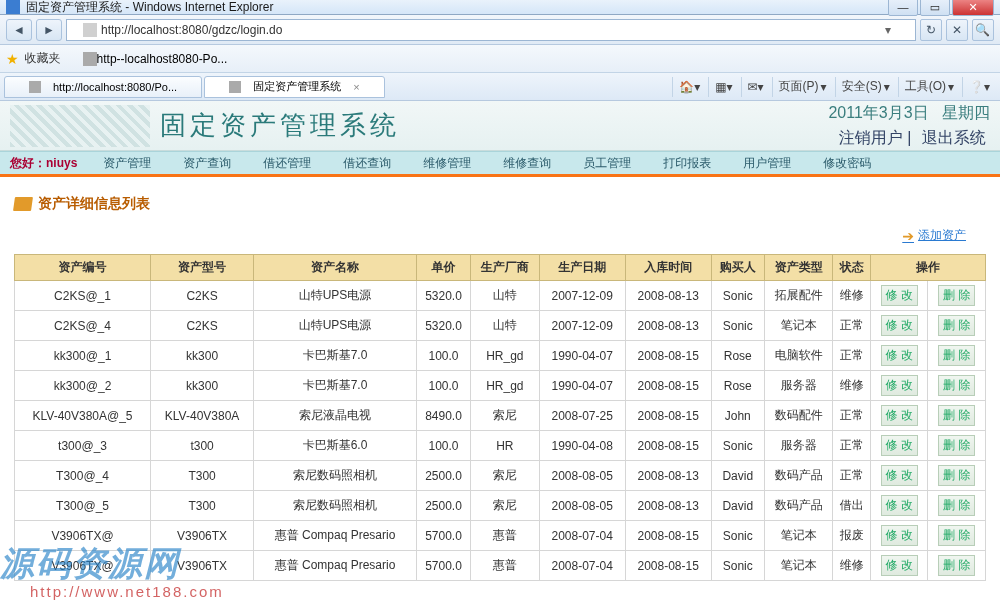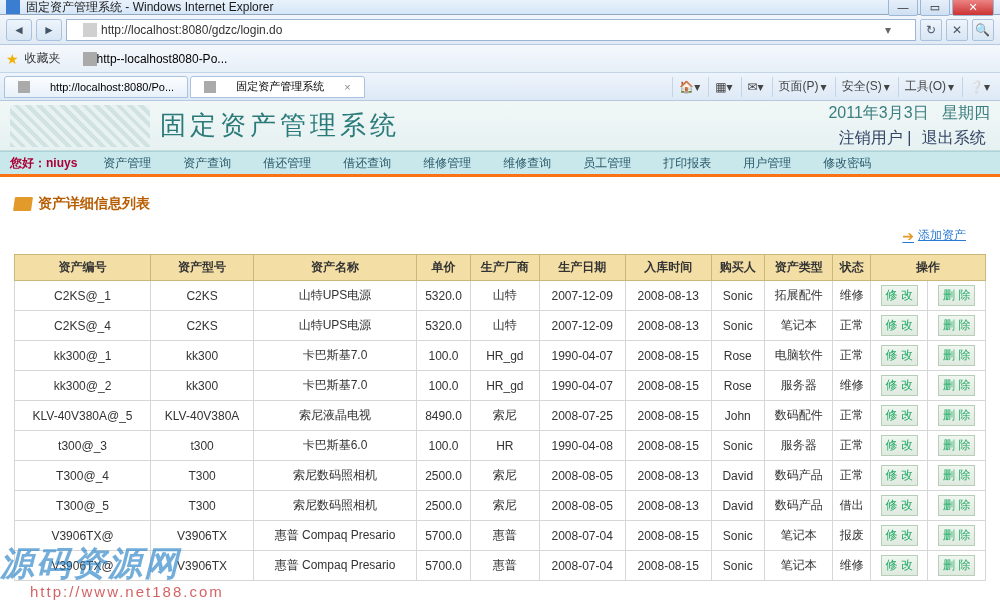--- a/index.html
+++ b/index.html
@@ -22,21 +22,21 @@
 .iconbtn { width:22px; height:22px; border:1px solid #aac2dd; background:linear-gradient(#eef4fb,#d8e6f4); border-radius:2px; display:flex; align-items:center; justify-content:center; color:#456; }
 .searchbox { width:170px; height:22px; background:#fff; border:1px solid #9cb6d3; display:flex; align-items:center; padding:0 4px; color:#888; font-style:italic; }
 
 .favbar { height:28px; background:linear-gradient(#f4f8fc,#e7eff8); border-bottom:1px solid #c2d4e6; display:flex; align-items:center; padding:0 6px; gap:6px; }
 .favstar { color:#f1b100; font-size:14px; }
 .favtxt { color:#333; }
 .favitem { display:flex; align-items:center; }
 .favitem .fico { width:14px; height:14px; background:#aaa; }
 
 .tabbar { height:28px; background:linear-gradient(#eef4fb,#dde9f6); border-bottom:1px solid #b6c9df; display:flex; align-items:center; padding:0 4px; }
-.tab { height:22px; background:linear-gradient(#fbfdff,#e8f0f9); border:1px solid #aac2dd; border-radius:3px 3px 0 0; padding:0 13px; display:flex; align-items:center; gap:20px; margin-right:2px; font-size:11px; }
+.tab { height:22px; background:linear-gradient(#fbfdff,#e8f0f9); border:1px solid #aac2dd; border-radius:3px 3px 0 0; padding:0 24px; display:flex; align-items:center; gap:12px; margin-right:2px; font-size:11px; }
 .tab.active { background:#fff; }
 .tab .close { color:#888; }
 .tabspacer { flex:1; }
 .tabtools { display:flex; gap:2px; align-items:center; color:#444; }
 .tabtools .tbtn { height:20px; padding:0 6px; border-left:1px solid #c2d4e6; display:flex; align-items:center; gap:2px; }
 
 
 .page { position:relative; }
 .banner { height:50px; background:linear-gradient(#f1f7f7,#e6f1f1); display:flex; align-items:center; padding:0 10px; border-bottom:1px solid #c9dcdc; }
 .bannerlogo { width:140px; height:42px; background:repeating-linear-gradient(45deg,#d0e2e2,#d0e2e2 4px,#e8f2f2 4px,#e8f2f2 8px); margin-right:10px; }

